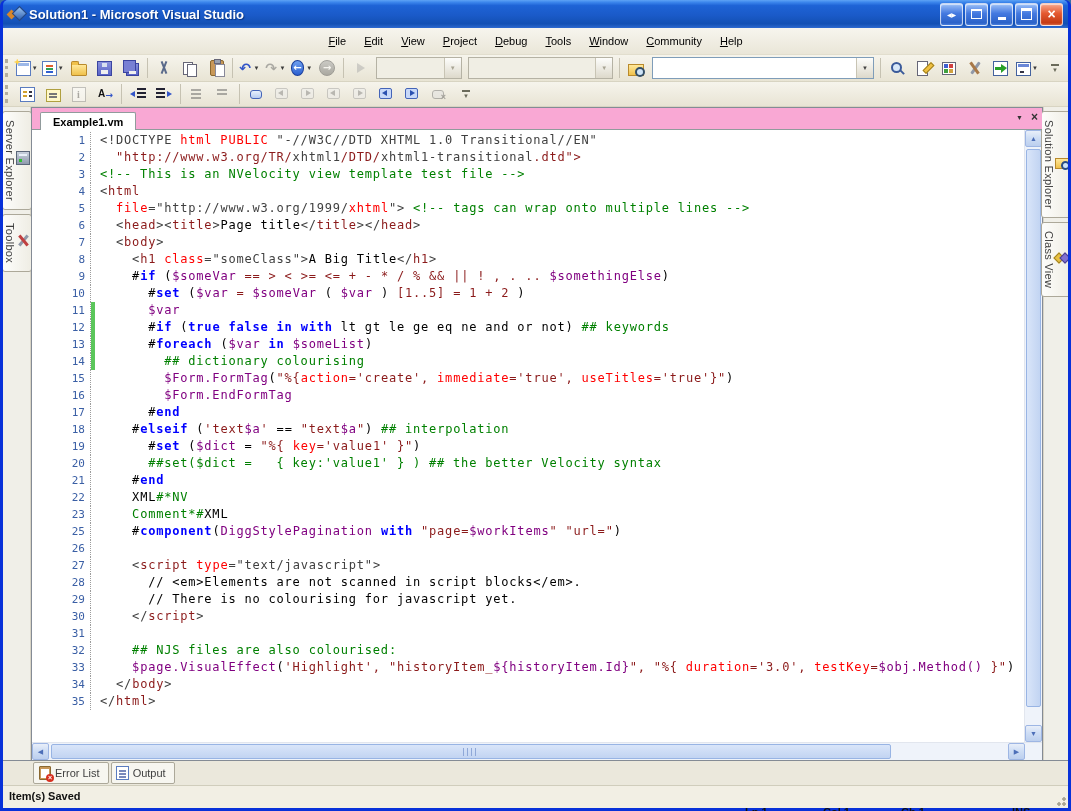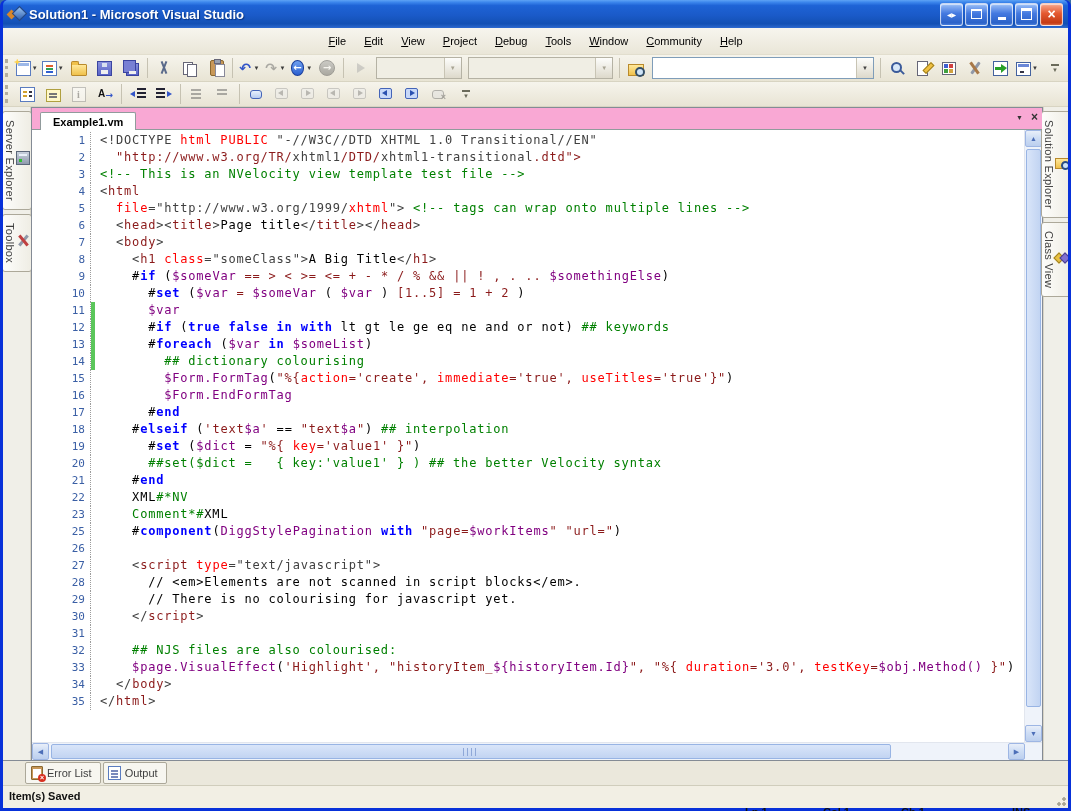--- a/index.html
+++ b/index.html
@@ -158,21 +158,21 @@
   .vtrack{flex:1;position:relative;}
   .vthumb{position:absolute;left:1px;right:1px;top:2px;height:556px;background:linear-gradient(90deg,#D9E5F9,#C2D4F2);border:1px solid #98B4E4;border-radius:2px;}
   .hscroll-row{height:17px;display:flex;background:#EFF3FA;border-top:1px solid #E2E6EE;}
   .htrack{flex:1;position:relative;}
   .hthumb{position:absolute;top:1px;bottom:1px;left:2px;width:838px;background:linear-gradient(180deg,#D9E5F9,#C2D4F2);border:1px solid #98B4E4;border-radius:2px;}
   .hgrip{position:absolute;left:50%;top:3px;margin-left:-8px;width:16px;height:8px;
     background:repeating-linear-gradient(90deg,#8FA8D8 0 1px,transparent 1px 4px);}
   .hcorner{width:17px;flex:none;background:#EFF3FA;}
 
   
-  .bottomtabs{height:24px;background:#EBE8DC;display:flex;align-items:center;padding-left:22px;gap:2px;border-top:1px solid #848B95;}
+  .bottomtabs{height:24px;background:#EBE8DC;display:flex;align-items:center;padding-left:30px;gap:2px;border-top:1px solid #848B95;}
   .btab{display:flex;align-items:center;gap:4px;background:#F7F6F0;border:1px solid #ACA899;border-radius:2px;
     font-size:11px;color:#3F3F3F;padding:2px 8px 2px 4px;height:16px;}
   .bic{width:14px;height:14px;position:relative;display:block;}
   .bic:before,.bic:after{content:"";position:absolute;}
   .bic-errorlist{background:#C89858;border:1px solid #8A6830;width:10px;height:12px;border-radius:1px;margin-left:1px;}
   .bic-errorlist:before{left:1px;top:2px;right:1px;bottom:1px;background:#fff;}
   .bic-errorlist:after{content:"×";right:-4px;bottom:-3px;width:8px;height:8px;background:#D83020;border-radius:50%;color:#fff;font:bold 7px/8px "Liberation Sans",sans-serif;text-align:center;}
   .bic-output{background:#fff;border:1px solid #5A7CC0;width:11px;height:12px;}
   .bic-output:before{left:2px;top:3px;width:7px;height:2px;background:#7A8ABC;box-shadow:0 3px 0 #7A8ABC,0 6px 0 #7A8ABC;}
   .statusbar{height:22px;background:#F2EFE4;border-top:1px solid #D0CDBC;position:relative;font-size:11px;color:#111;font-weight:bold;}

